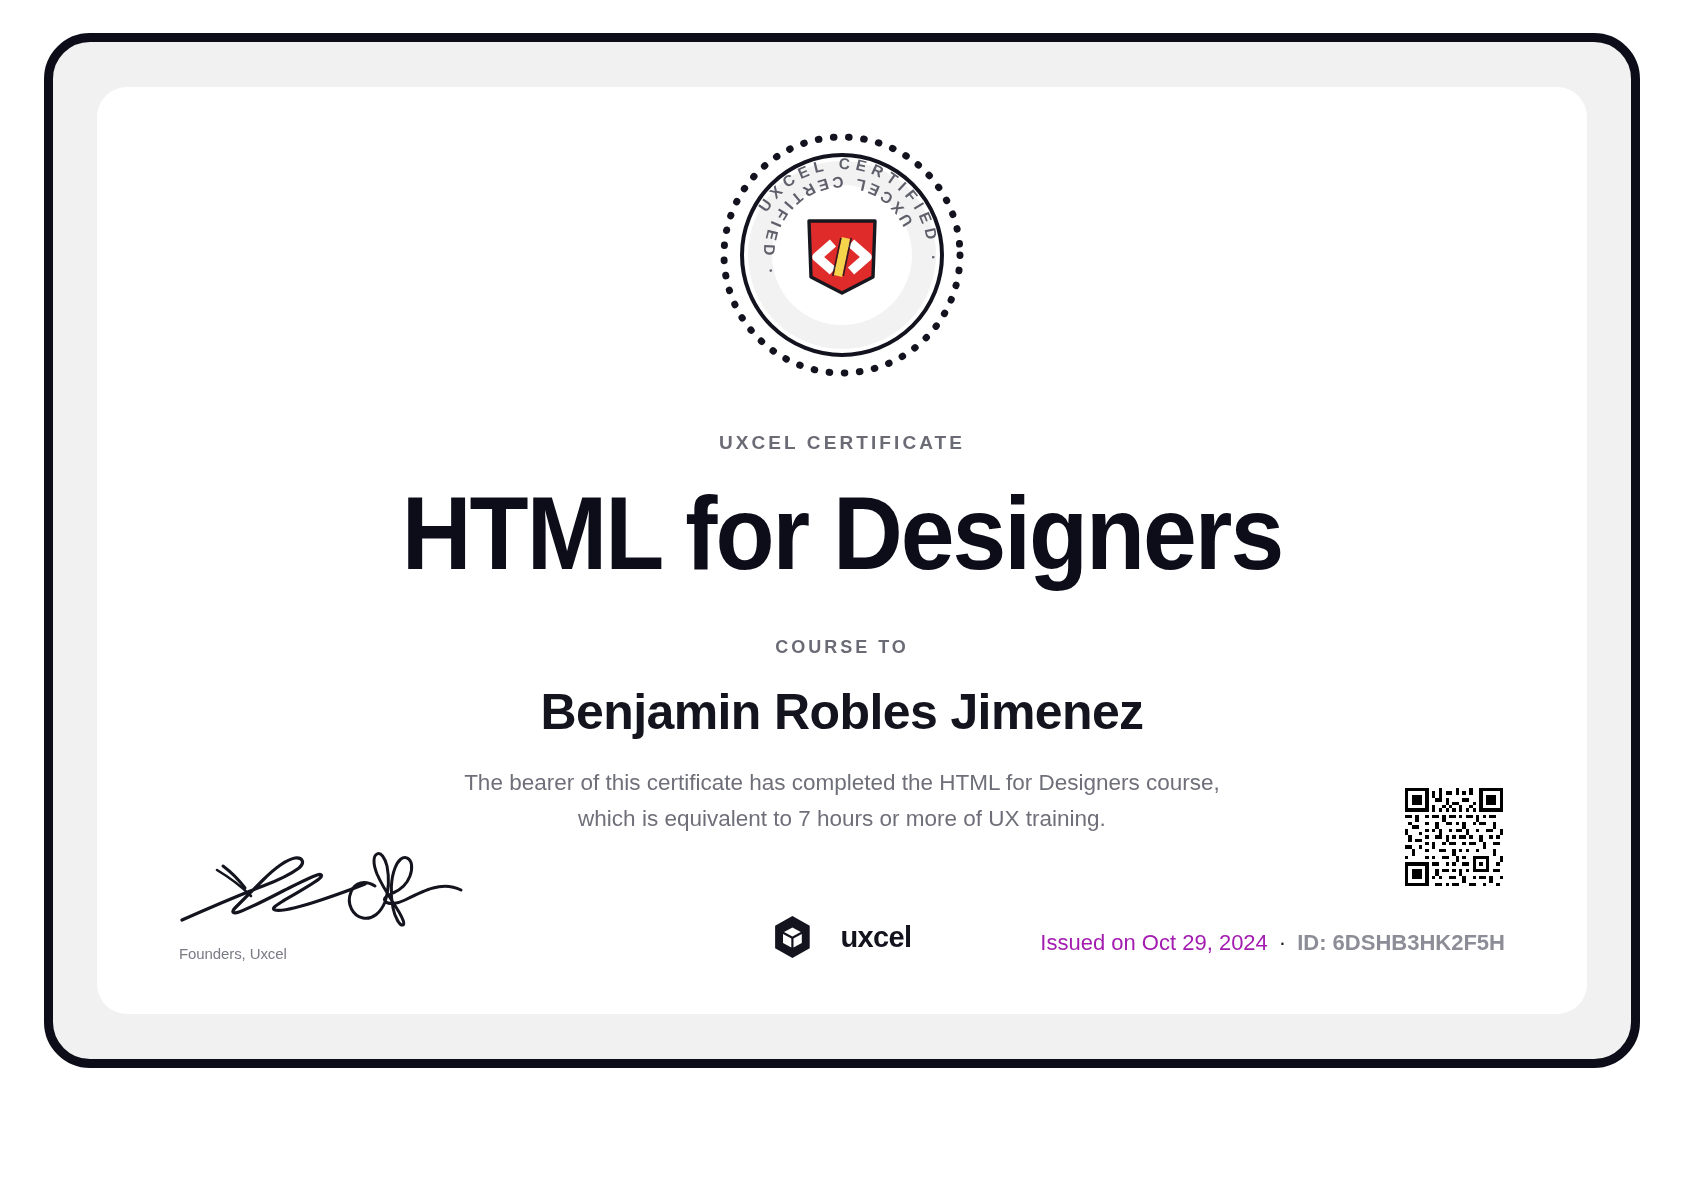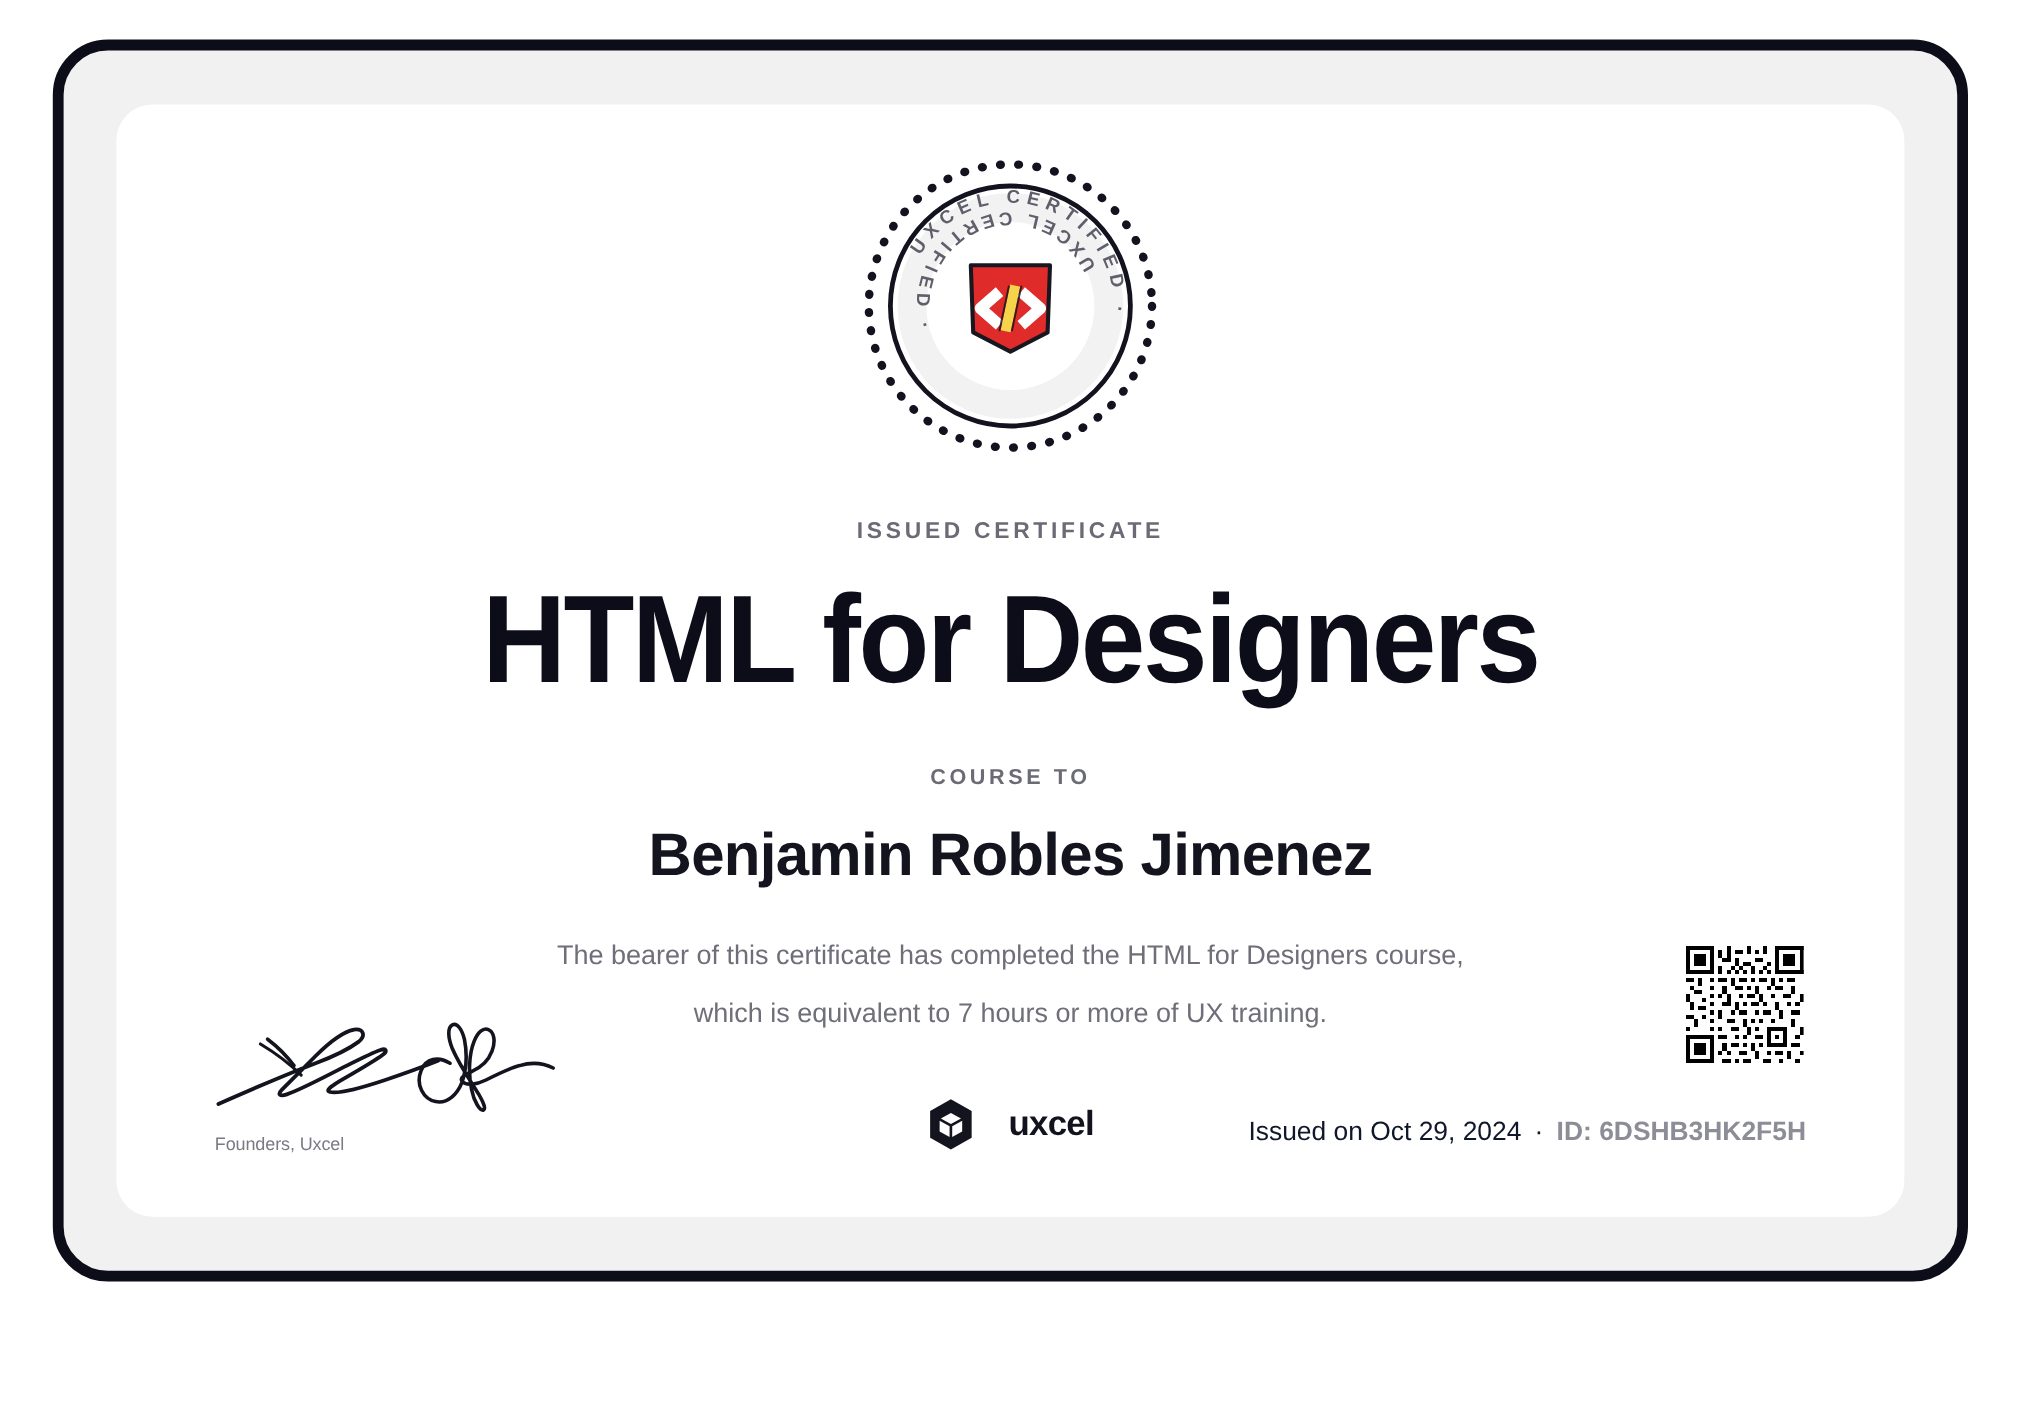--- a/index.html
+++ b/index.html
@@ -85,21 +85,21 @@
 
   .blurb {
     position: absolute;
     left: 0; right: 0;
     top: 678px;
     text-align: center;
     font-size: 22.5px;
     line-height: 1.62;
     color: #6f6f7a;
   }
-  .blurb .line { display: block; margin-top: 13px; }
+  .blurb .line { display: block; }
 
   
   .sig-block {
     position: absolute;
     left: 82px;
     bottom: 52px;
     width: 420px;
   }
   .sig-svg { display: block; width: 290px; height: 85px; }
   .sig-caption {
@@ -128,21 +128,21 @@
 
   .meta-block {
     position: absolute;
     right: 82px;
     bottom: 58px;
     display: flex;
     align-items: baseline;
     gap: 11px;
     font-size: 22px;
   }
-  .meta-date { color: #0f172a; }
+  .meta-date { color: #a21caf; }
   .meta-dot  { color: #14141f; }
   .meta-id   { color: #8d8d98; font-weight: bold; }
 
   .qr-block {
     position: absolute;
     right: 84px;
     bottom: 128px;
     width: 98px;
     height: 98px;
   }
@@ -184,21 +184,21 @@
 
           <path d="M9,-14 L25,0 L9,14" fill="none" stroke="#ffffff" stroke-width="9.5" stroke-linejoin="round"></path>
 
           <path d="M4,-19 L-4,19" fill="none" stroke="#f5d34b" stroke-width="8.5" stroke-linecap="butt"></path>
           <path d="M4,-19 L-4,19" fill="none" stroke="#17171f" stroke-width="1.6" stroke-linecap="butt" opacity="0.85" transform="translate(-5.2,0)"></path>
           <path d="M4,-19 L-4,19" fill="none" stroke="#17171f" stroke-width="1.6" stroke-linecap="butt" opacity="0.85" transform="translate(5.2,0)"></path>
         </g>
       </svg>
     </div>
 
-    <div class="eyebrow eyebrow-course">ISSUED CERTIFICATE</div>
+    <div class="eyebrow eyebrow-course">UXCEL CERTIFICATE</div>
 
     <div class="course-title">HTML for Designers</div>
 
     <div class="eyebrow eyebrow-issued">COURSE TO</div>
 
     <div class="recipient">Benjamin Robles Jimenez</div>
 
     <div class="blurb">
       <span class="line">The bearer of this certificate has completed the HTML for Designers course,</span>
       <span class="line">which is equivalent to 7 hours or more of UX training.</span>

